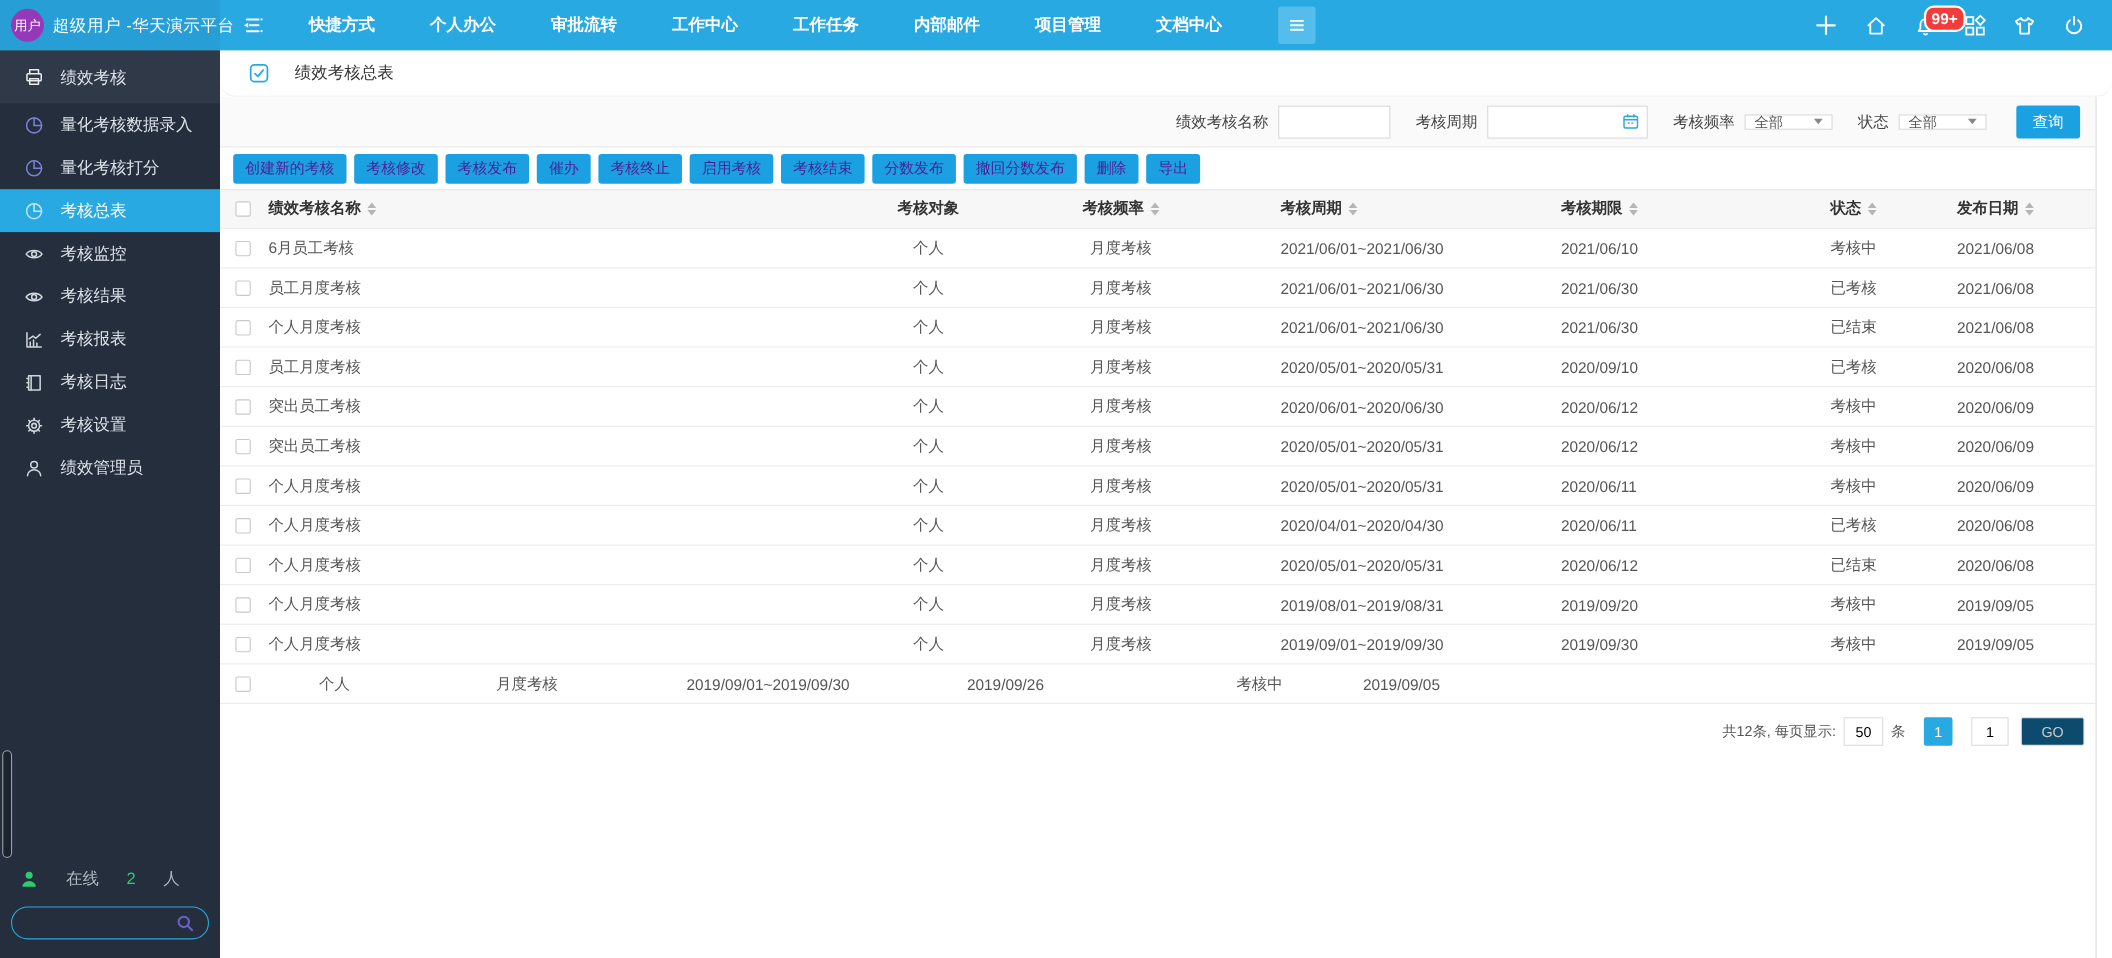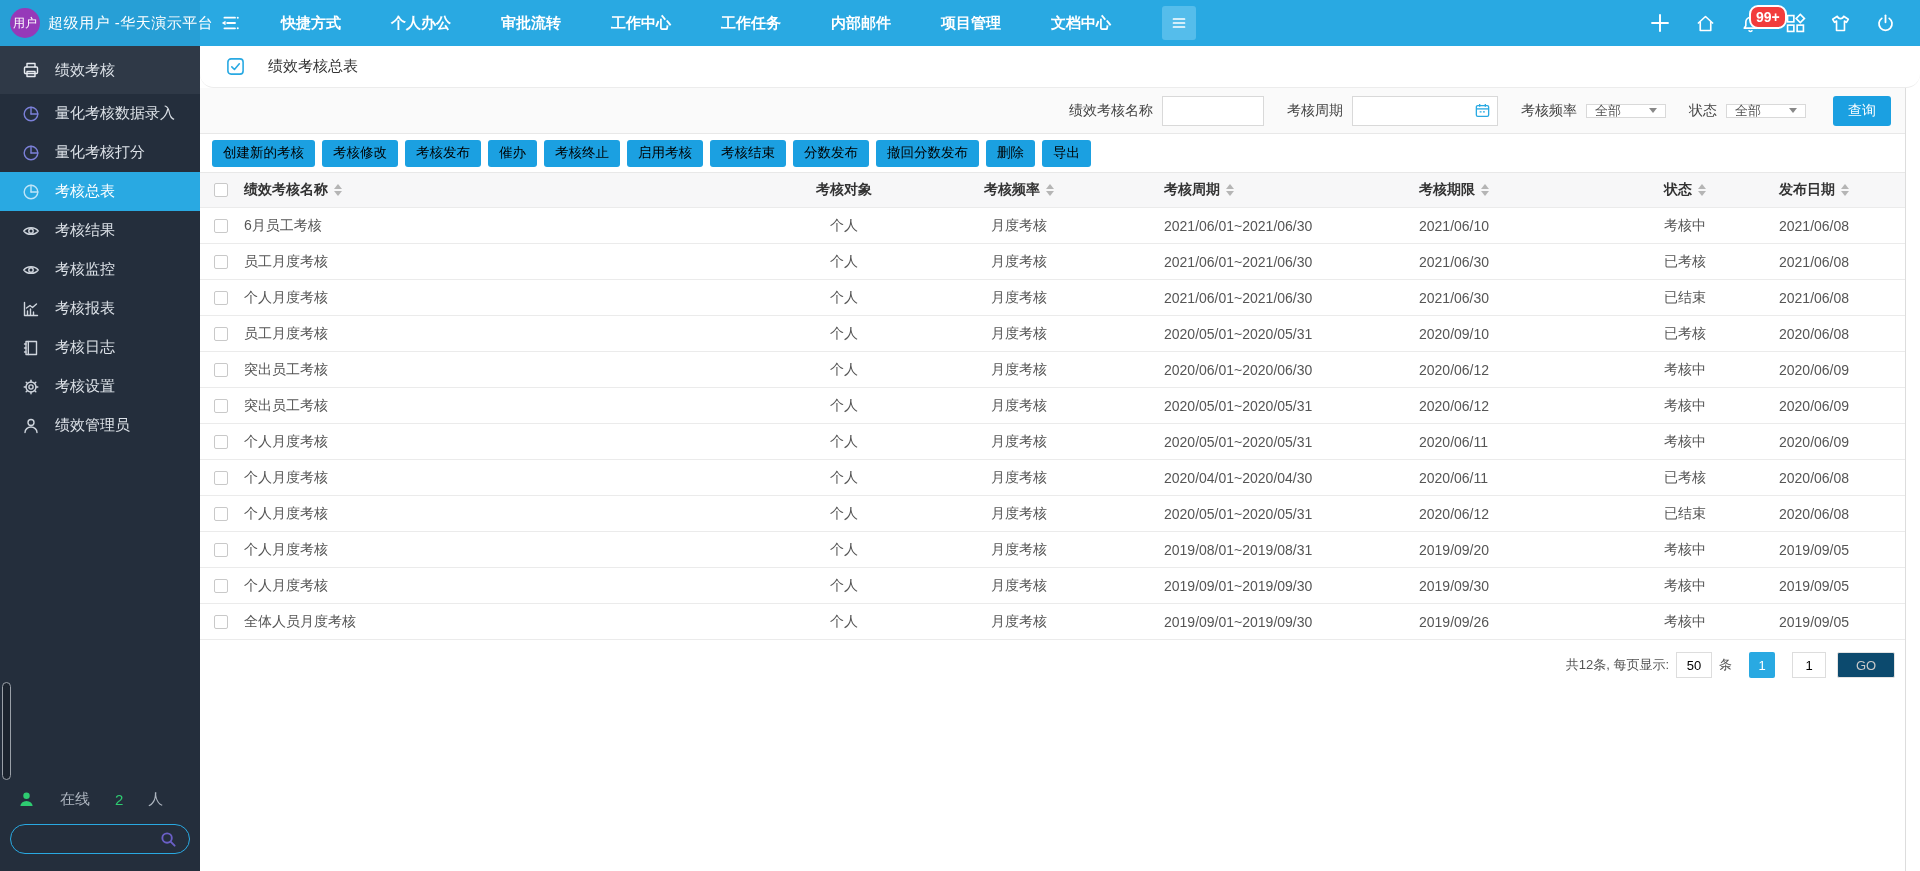--- a/index.html
+++ b/index.html
@@ -58,21 +58,21 @@
   .f-date { width:146px; height:30px; border:1px solid #d9d9d9; background:#fff; display:flex;
     align-items:center; padding:0 6px; }
   .f-date input { flex:1; border:none; outline:none; font-size:13px; min-width:0; }
   .f-select { width:80px; height:14px; border:1px solid #d9d9d9; background:#fff; display:flex;
     align-items:center; justify-content:space-between; padding:0 8px; cursor:pointer; font-size:13px; color:#555; }
   .caret { width:0; height:0; border-left:4px solid transparent; border-right:4px solid transparent; border-top:5px solid #888; }
   .search-btn { width:58px; height:30px; background:#1ba0e1; color:#fff; border:none; border-radius:3px;
     font-size:14px; cursor:pointer; margin-left:18px; }
 
   .toolbar { height:38px; display:flex; align-items:center; gap:7px; padding-left:12px; }
-  .tb-btn { height:27px; padding:0 11px; background:#1ba0e1; color:#000000; border:none; border-radius:3px;
+  .tb-btn { height:27px; padding:0 11px; background:#1ba0e1; color:#4c1d95; border:none; border-radius:3px;
     font-size:13.5px; cursor:pointer; white-space:nowrap; }
 
   
   .tr { display:flex; height:36px; align-items:stretch; border-bottom:1px solid #ebebeb; font-size:14px; color:#555; }
   .thead { background:#f7f7f8; color:#333; font-weight:bold; border-top:1px solid #e8e8e8; }
   .td, .th { display:flex; align-items:center; }
   .c-check { width:44px; padding-left:14px; }
   .c-name { width:540px; }
   .c-obj { width:120px; justify-content:center; }
   .c-freq { width:230px; justify-content:center; }
@@ -217,30 +217,30 @@
           </span>
        <span>考核总表</span>
      </div>
         <div class="side-item">
        <span class="s-icon">
             <svg width="18" height="18" viewBox="0 0 18 18" fill="none" stroke="currentColor" stroke-width="1.4" stroke-linejoin="round" stroke-linecap="round">
               <path d="M1.8 9 C4.8 4.6 13.2 4.6 16.2 9 C13.2 13.4 4.8 13.4 1.8 9 Z"></path>
               <circle cx="9" cy="9" r="2.2"></circle>
             </svg>
           </span>
-       <span>考核结果</span>
+       <span>考核监控</span>
      </div>
         <div class="side-item">
        <span class="s-icon">
             <svg width="18" height="18" viewBox="0 0 18 18" fill="none" stroke="currentColor" stroke-width="1.4" stroke-linejoin="round" stroke-linecap="round">
               <path d="M1.8 9 C4.8 4.6 13.2 4.6 16.2 9 C13.2 13.4 4.8 13.4 1.8 9 Z"></path>
               <circle cx="9" cy="9" r="2.2"></circle>
             </svg>
           </span>
-       <span>考核监控</span>
+       <span>考核结果</span>
      </div>
         <div class="side-item">
        <span class="s-icon">
             <svg width="18" height="18" viewBox="0 0 18 18" fill="none" stroke="currentColor" stroke-width="1.4" stroke-linejoin="round" stroke-linecap="round">
               <path d="M2.5 2.5 V15.5 H15.5"></path>
               <line x1="5.5" y1="15" x2="5.5" y2="11"></line>
               <line x1="8.5" y1="15" x2="8.5" y2="9"></line>
               <line x1="11.5" y1="15" x2="11.5" y2="12"></line>
               <path d="M4.5 8 L8 5.5 L10.5 7.5 L14.5 4"></path>
             </svg>
@@ -538,21 +538,20 @@
        <div class="td c-freq">月度考核</div>
        <div class="td c-period">2019/09/01~2019/09/30</div>
        <div class="td c-deadline">2019/09/30</div>
        <div class="td c-status">考核中</div>
        <div class="td c-pub">2019/09/05</div>
      </div>
             <div class="tr">
        <div class="td c-check">
                 <span class="cb"></span>
               </div>
-       <div class="td c-name">全体人员月度考核</div>
        <div class="td c-obj">个人</div>
        <div class="td c-freq">月度考核</div>
        <div class="td c-period">2019/09/01~2019/09/30</div>
        <div class="td c-deadline">2019/09/26</div>
        <div class="td c-status">考核中</div>
        <div class="td c-pub">2019/09/05</div>
      </div>
           </div>
       </div>
 

